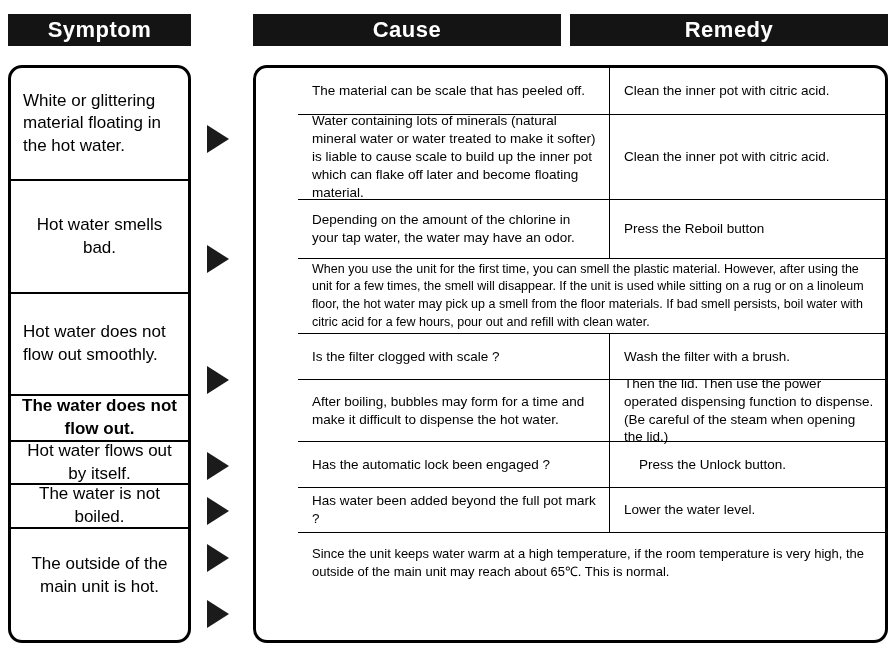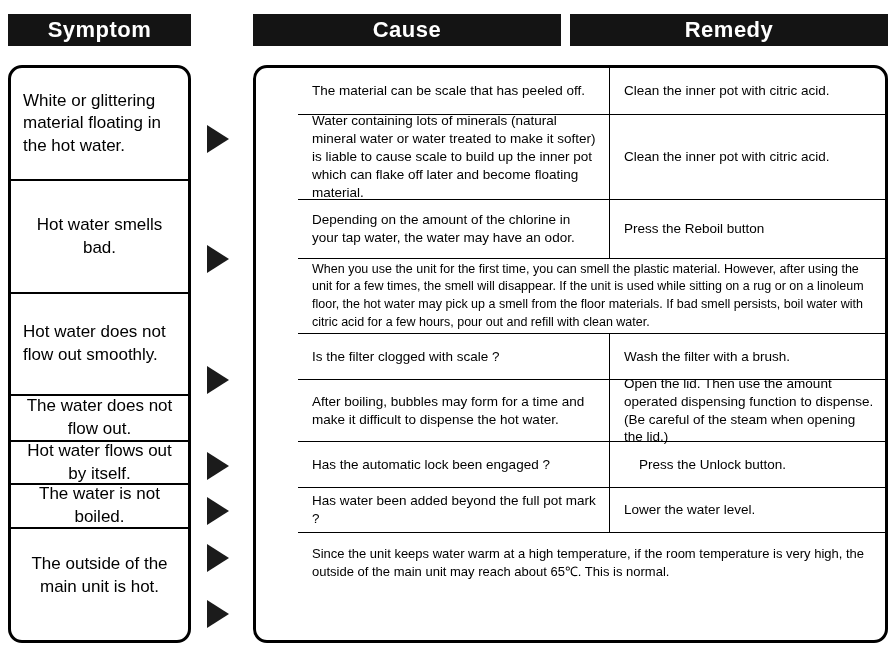--- a/index.html
+++ b/index.html
@@ -154,21 +154,21 @@
 <div class="page">
 
   <div class="hdr hdr-symptom">Symptom</div>
   <div class="hdr hdr-cause">Cause</div>
   <div class="hdr hdr-remedy">Remedy</div>
 
   <div class="symptom-box" id="symptom-col">
       <div class="symptom-cell left-align" style="height: 113px;">White or glittering material floating in the hot water.</div>
       <div class="symptom-cell" style="height: 113px;">Hot water smells bad.</div>
       <div class="symptom-cell left-align" style="height: 102px;">Hot water does not flow out smoothly.</div>
-      <div class="symptom-cell" style="height: 46px;">The water does not flow out.</div>
+      <div class="symptom-cell" style="height: 46px; font-weight: bold;">The water does not flow out.</div>
       <div class="symptom-cell" style="height: 43px;">Hot water flows out by itself.</div>
       <div class="symptom-cell" style="height: 44px;">The water is not boiled.</div>
       <div class="symptom-cell" style="height: 94px;">The outside of the main unit is hot.</div>
     </div>
 
   <div id="arrow-layer">
       <div class="arrow" style="left: 207px; top: 125px;"></div>
       <div class="arrow" style="left: 207px; top: 245px;"></div>
       <div class="arrow" style="left: 207px; top: 366px;"></div>
       <div class="arrow" style="left: 207px; top: 452px;"></div>
@@ -192,21 +192,21 @@
       </div>
       <div class="trow full" style="height: 75px;">
         <div class="tcell-span">When you use the unit for the first time, you can smell the plastic material. However, after using the unit for a few times, the smell will disappear. If the unit is used while sitting on a rug or on a linoleum floor, the hot water may pick up a smell from the floor materials. If bad smell persists, boil water with citric acid for a few hours, pour out and refill with clean water.</div>
       </div>
       <div class="trow" style="height: 46px;">
         <div class="tcell-cause">Is the filter clogged with scale ?</div>
         <div class="tcell-remedy">Wash the filter with a brush.</div>
       </div>
       <div class="trow" style="height: 62px;">
         <div class="tcell-cause">After boiling, bubbles may form for a time and make it difficult to dispense the hot water.</div>
-        <div class="tcell-remedy">Open the lid. Then use the amount operated dispensing function to dispense. (Be careful of the steam when opening the lid.)</div>
+        <div class="tcell-remedy">Then the lid. Then use the power operated dispensing function to dispense. (Be careful of the steam when opening the lid.)</div>
       </div>
       <div class="trow" style="height: 46px; gap: 15px;">
         <div class="tcell-cause">Has the automatic lock been engaged ?</div>
         <div class="tcell-remedy">Press the Unlock button.</div>
       </div>
       <div class="trow" style="height: 45px;">
         <div class="tcell-cause">Has water been added beyond the full pot mark ?</div>
         <div class="tcell-remedy">Lower the water level.</div>
       </div>
       <div class="trow full" style="height: 60px;">

